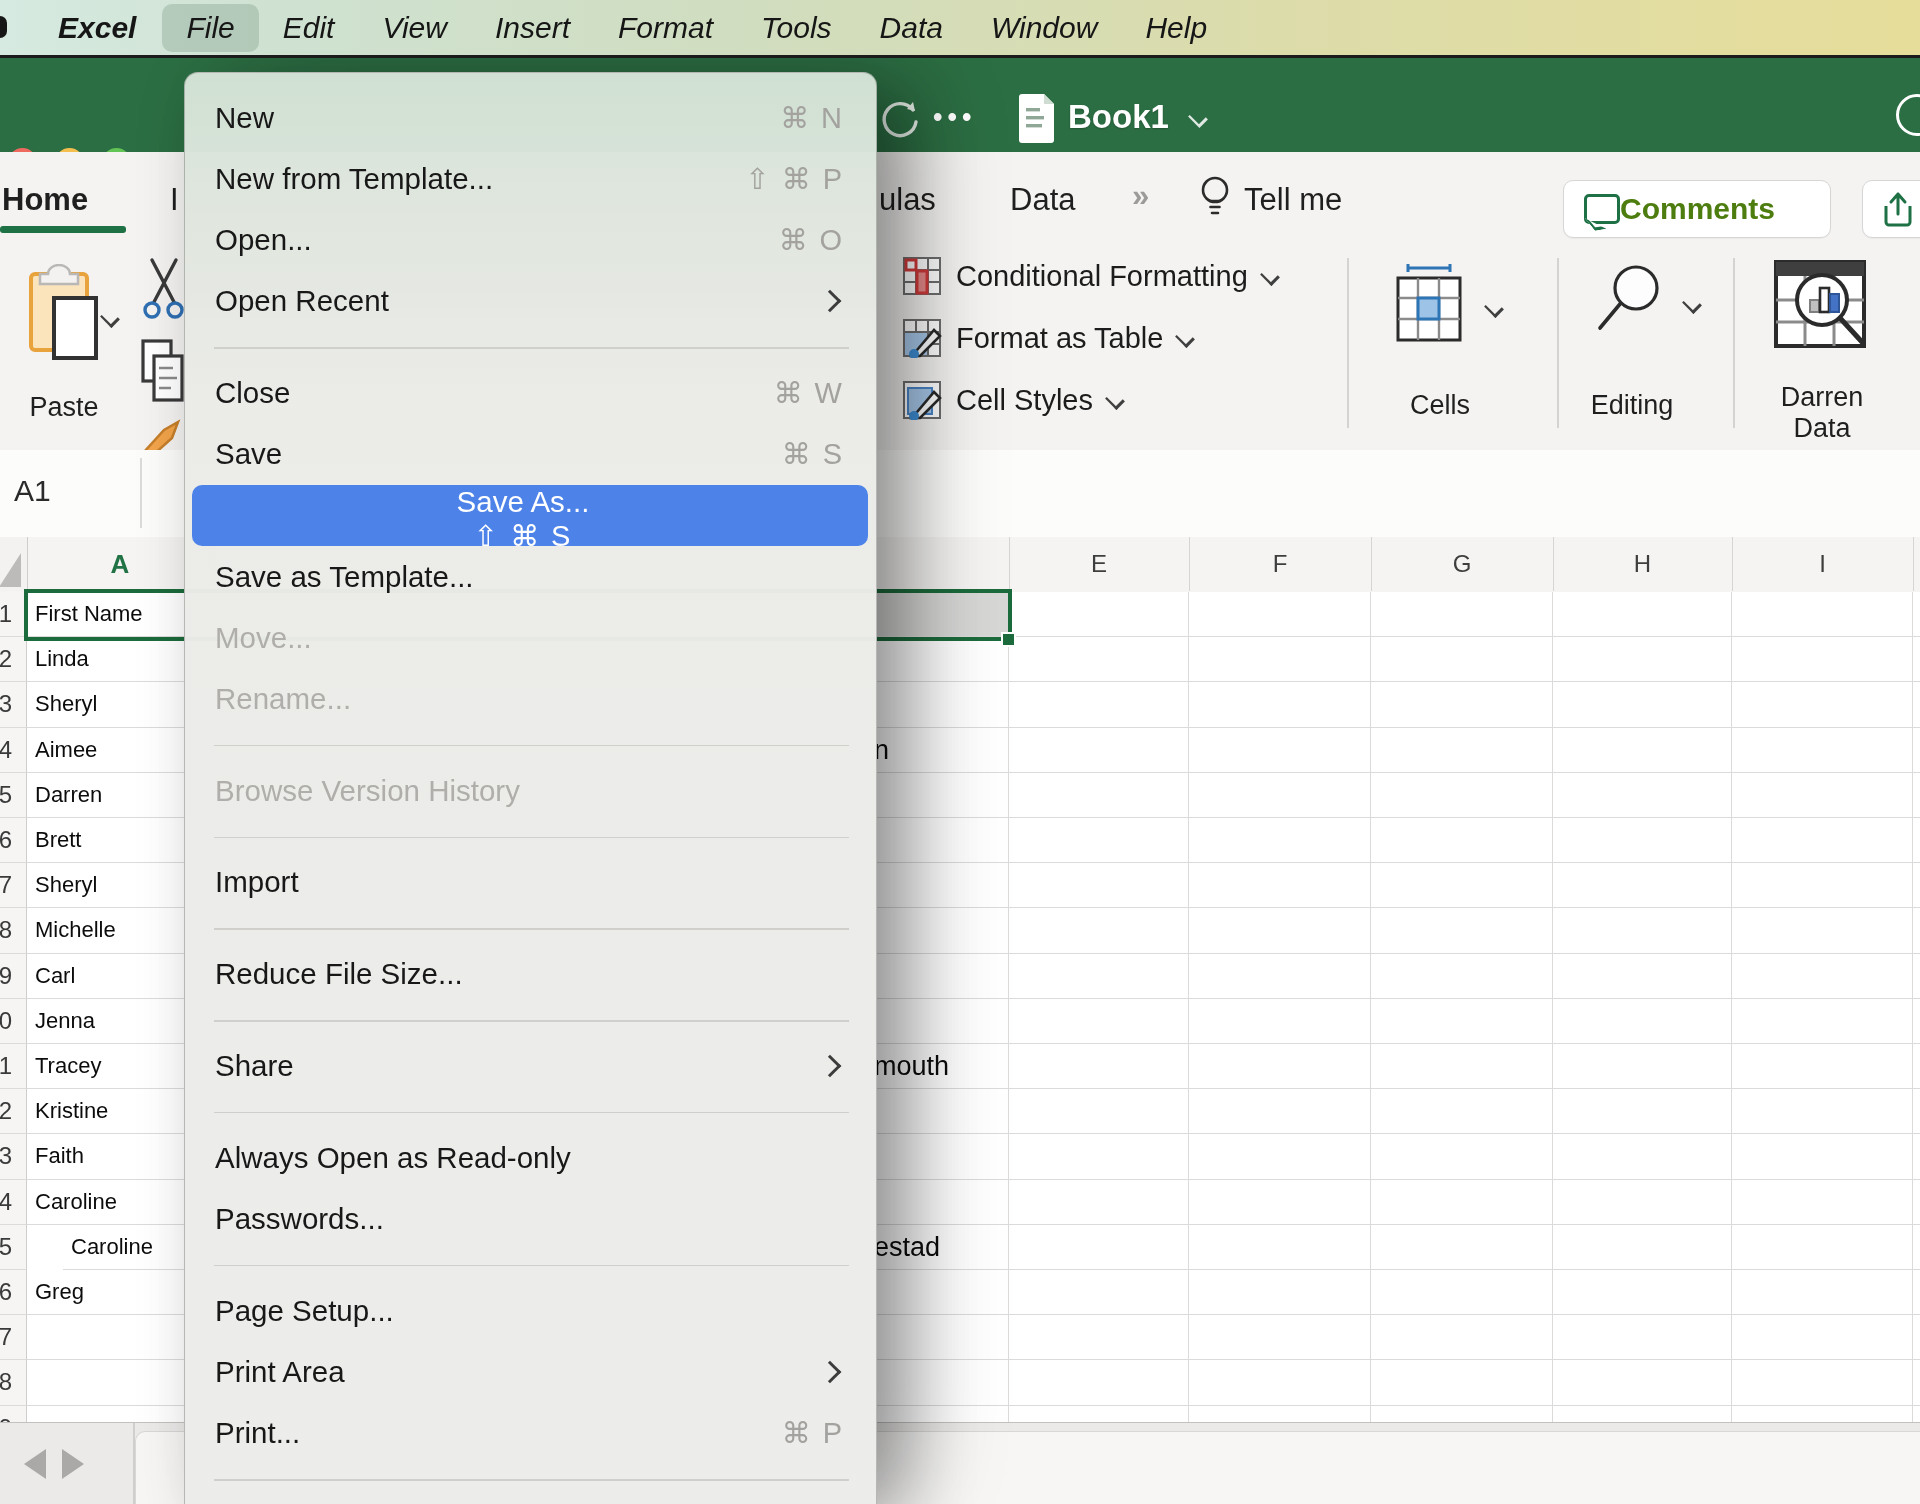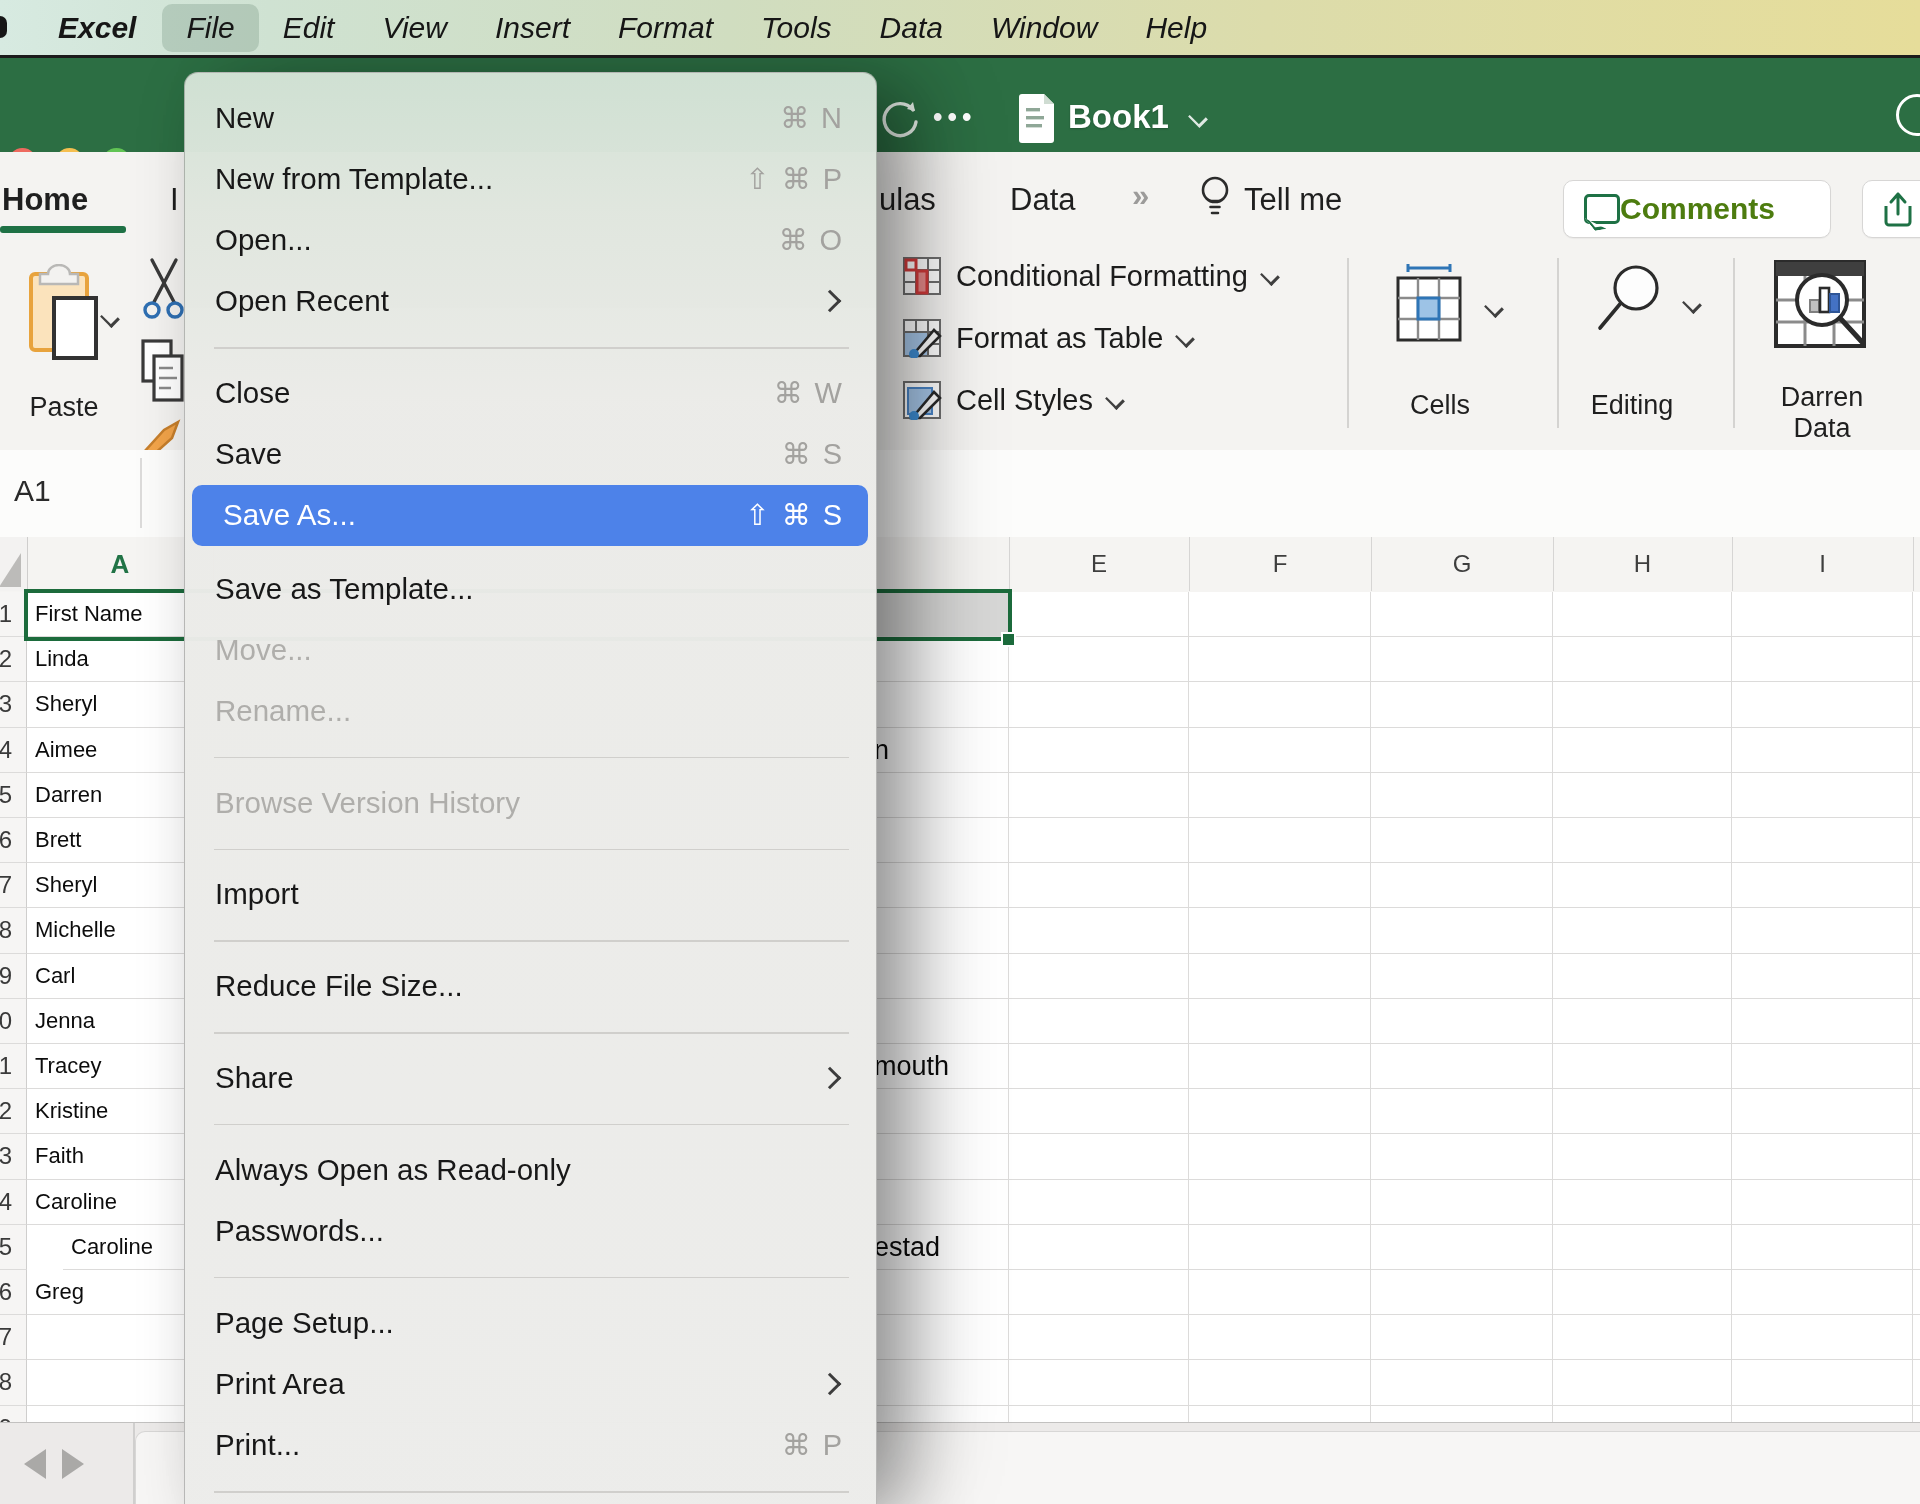--- a/index.html
+++ b/index.html
@@ -77,21 +77,21 @@
   .filemenu{position:absolute;left:184px;top:72px;width:693px;height:1432px;z-index:50;
     background:linear-gradient(180deg,rgba(211,226,213,0.985) 0%,rgba(224,230,222,0.985) 140px,rgba(235,235,232,0.98) 330px,rgba(236,236,234,0.98) 100%);
     border:1px solid rgba(0,0,0,0.22);border-bottom:none;border-radius:14px 14px 0 0;
     box-shadow:26px 18px 70px rgba(0,0,0,.30), 55px 0 90px -18px rgba(0,0,0,.22);
     padding-top:14px;box-sizing:border-box;}
   .fm-item{height:61.2px;display:flex;align-items:center;padding:0 32px 0 30px;font-size:29.5px;color:#181818;position:relative;}
   .fm-item .lbl{flex:1;white-space:nowrap;}
   .fm-item .sc{color:#a3a29f;font-size:29px;letter-spacing:2px;white-space:nowrap;}
   .fm-item .sub{width:13px;height:13px;border-top:3px solid #3c3c3c;border-right:3px solid #3c3c3c;transform:rotate(45deg);margin-right:6px;}
   .fm-item.disabled{color:#afaeab;}
-  .fm-item.highlighted{background:#4d82e9;color:#fff;border-radius:10px;margin:0 8px 12px 7px;padding:0 24px 0 31px;}
+  .fm-item.highlighted{background:#4d82e9;color:#fff;border-radius:10px;margin:0 8px 0 7px;padding:0 24px 0 10px;flex-direction:column;}
   .fm-item.highlighted .sc{color:#fff;}
   .fm-sep{height:30.6px;position:relative;}
   .fm-sep:after{content:"";position:absolute;left:29px;right:27px;top:50%;height:1.5px;background:#d0cfcc;}
   svg{display:block;}
 </style>
 </head>
 <body>
 
 <div id="stage">
 

